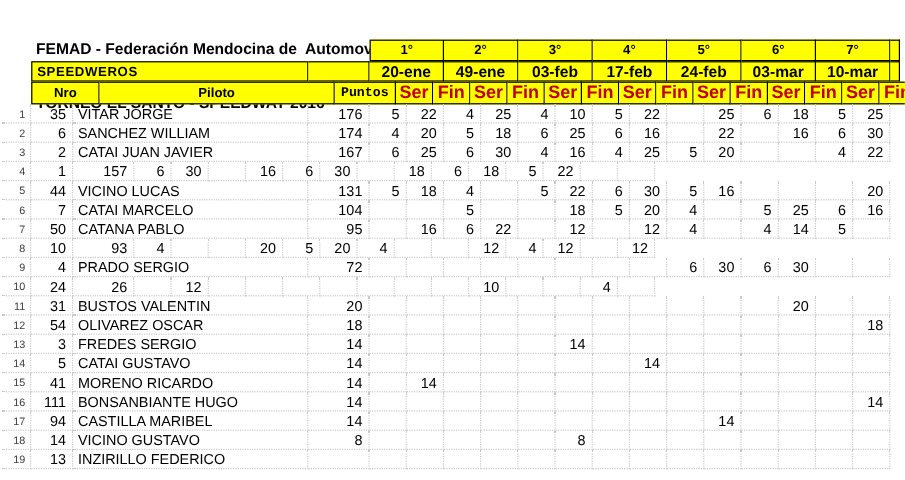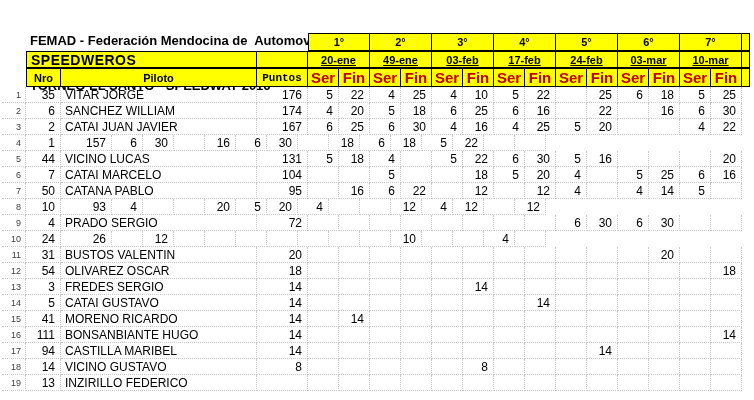--- a/index.html
+++ b/index.html
@@ -12,25 +12,25 @@
   .r2{height:17px;}
   .r3{height:19px;}
   .spacer1{width:306px;}
   .gutter-spacer{width:24px;}
   .hcell{box-sizing:border-box;background:var(--yellow,#ffff00);
          border-top:1.5px solid #000;border-bottom:1.5px solid #000;border-right:1.5px solid #000;
          display:flex;align-items:center;justify-content:center;
          font-weight:bold;color:#000;overflow:hidden;}
   .first{border-left:1.5px solid #000;}
   .ordinal{width:62px;font-size:11px;}
-  .datecell{width:62px;font-size:11px;text-decoration:underline;}
-  .speedweros{width:231px;font-size:14px;justify-content:flex-start;padding-left:4px;letter-spacing:.5px;}
+  .datecell{width:62px;font-size:13px;}
+  .speedweros{width:231px;font-size:11px;justify-content:flex-start;padding-left:4px;letter-spacing:.5px;}
   .empty-puntos{width:51px;}
   .colh{font-size:11px;}
-  .nroH{width:35px;}
+  .nroH{width:57px;}
   .pilotoH{width:196px;}
   .puntosH{width:51px;font-family:Liberation Mono, monospace;}
   .serfin{width:31px;font-size:15px;color:var(--subhead,#c00000);}
   .sliver{width:8px;}
   .brow{display:flex;height:16px;}
   .bcell{box-sizing:border-box;border-right:1px dotted var(--grid,#c9c9c9);border-bottom:1px dotted var(--grid,#c9c9c9);
          display:flex;align-items:center;justify-content:flex-end;
          font-size:12px;color:#000;padding-right:5px;overflow:hidden;}
   .gutter{width:24px;font-size:9px;color:var(--rownum,#3d3d3d);padding-right:4px;}
   .nroC{width:35px;}

